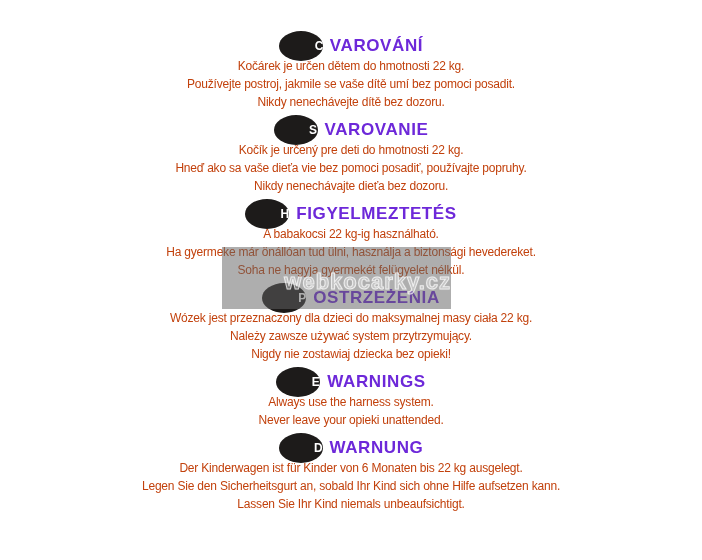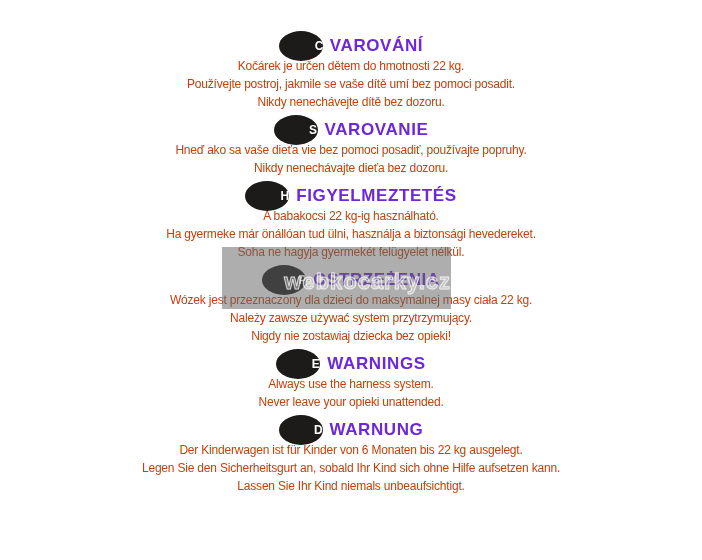--- a/index.html
+++ b/index.html
@@ -89,20 +89,21 @@
     <div class="line">Kočárek je určen dětem do hmotnosti 22 kg.</div>
     <div class="line">Používejte postroj, jakmile se vaše dítě umí bez pomoci posadit.</div>
     <div class="line">Nikdy nenechávejte dítě bez dozoru.</div>
   </div>
 
   <div class="section">
     <div class="heading">
       <span class="badge">SK</span>
       <span class="title">VAROVANIE</span>
     </div>
+    <div class="line">Kočík je určený pre deti do hmotnosti 22 kg.</div>
     <div class="line">Hneď ako sa vaše dieťa vie bez pomoci posadiť, používajte popruhy.</div>
     <div class="line">Nikdy nenechávajte dieťa bez dozoru.</div>
   </div>
 
   <div class="section">
     <div class="heading">
       <span class="badge">HU</span>
       <span class="title">FIGYELMEZTETÉS</span>
     </div>
     <div class="line">A babakocsi 22 kg-ig használható.</div>

